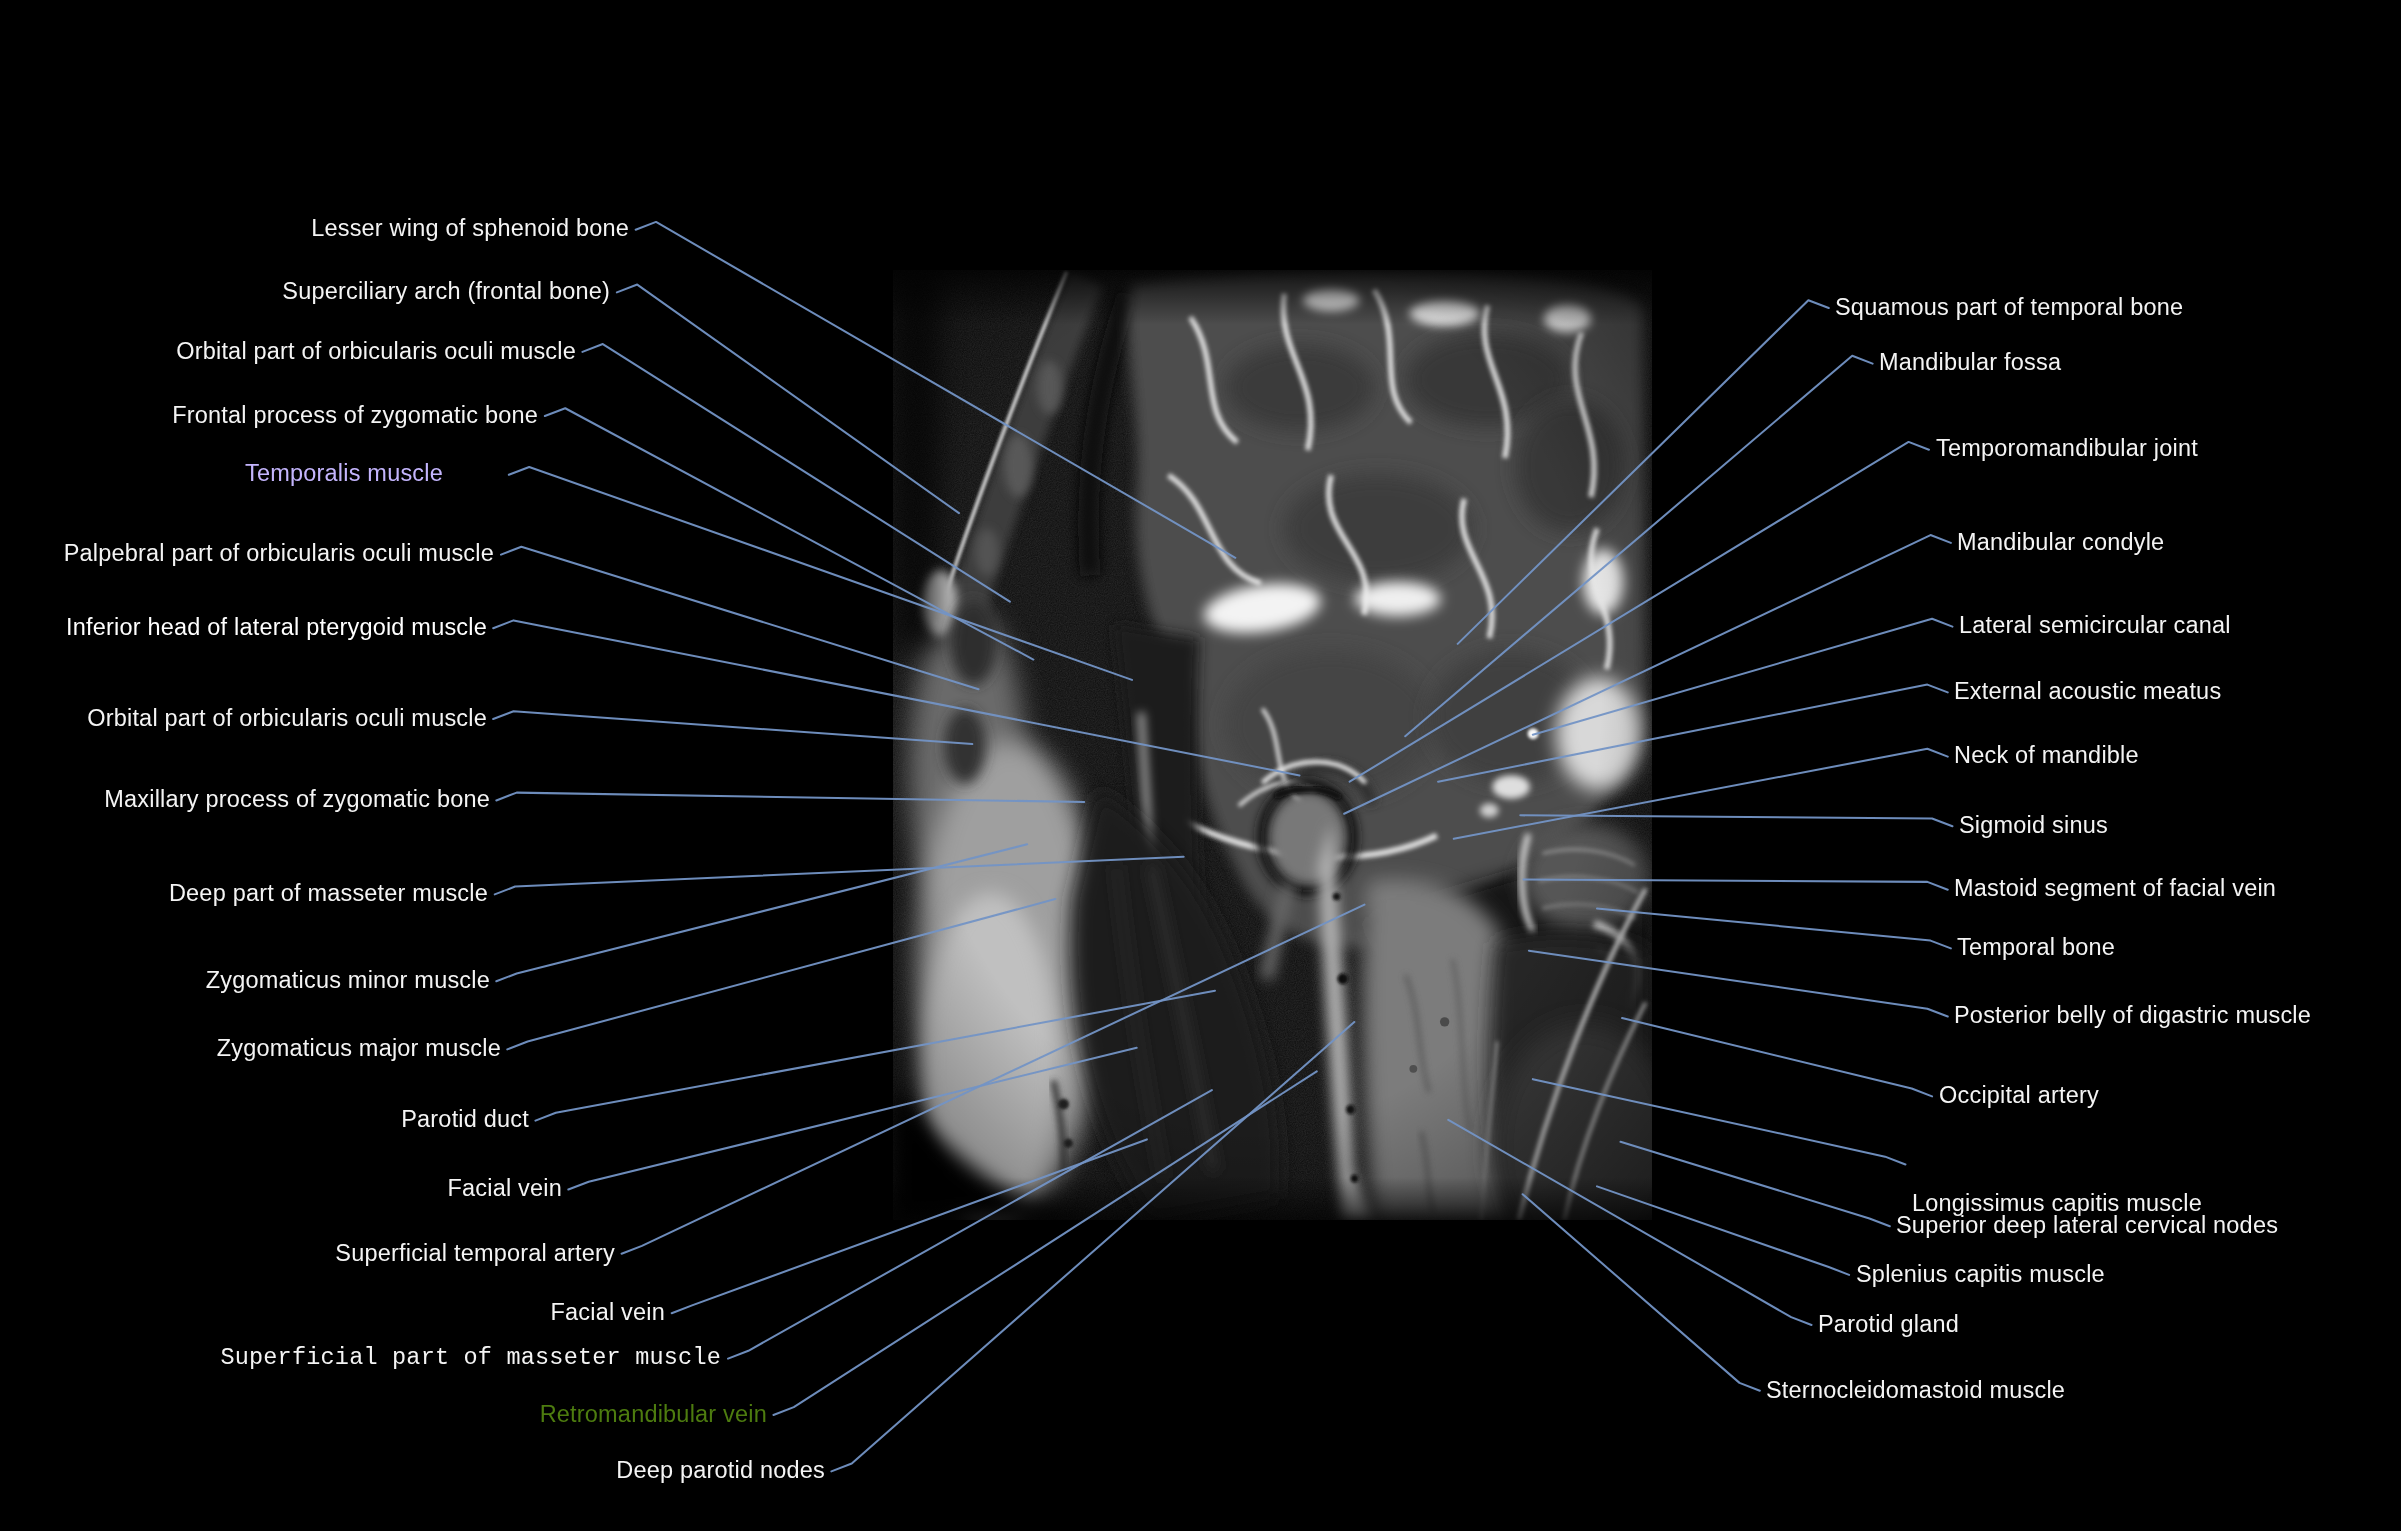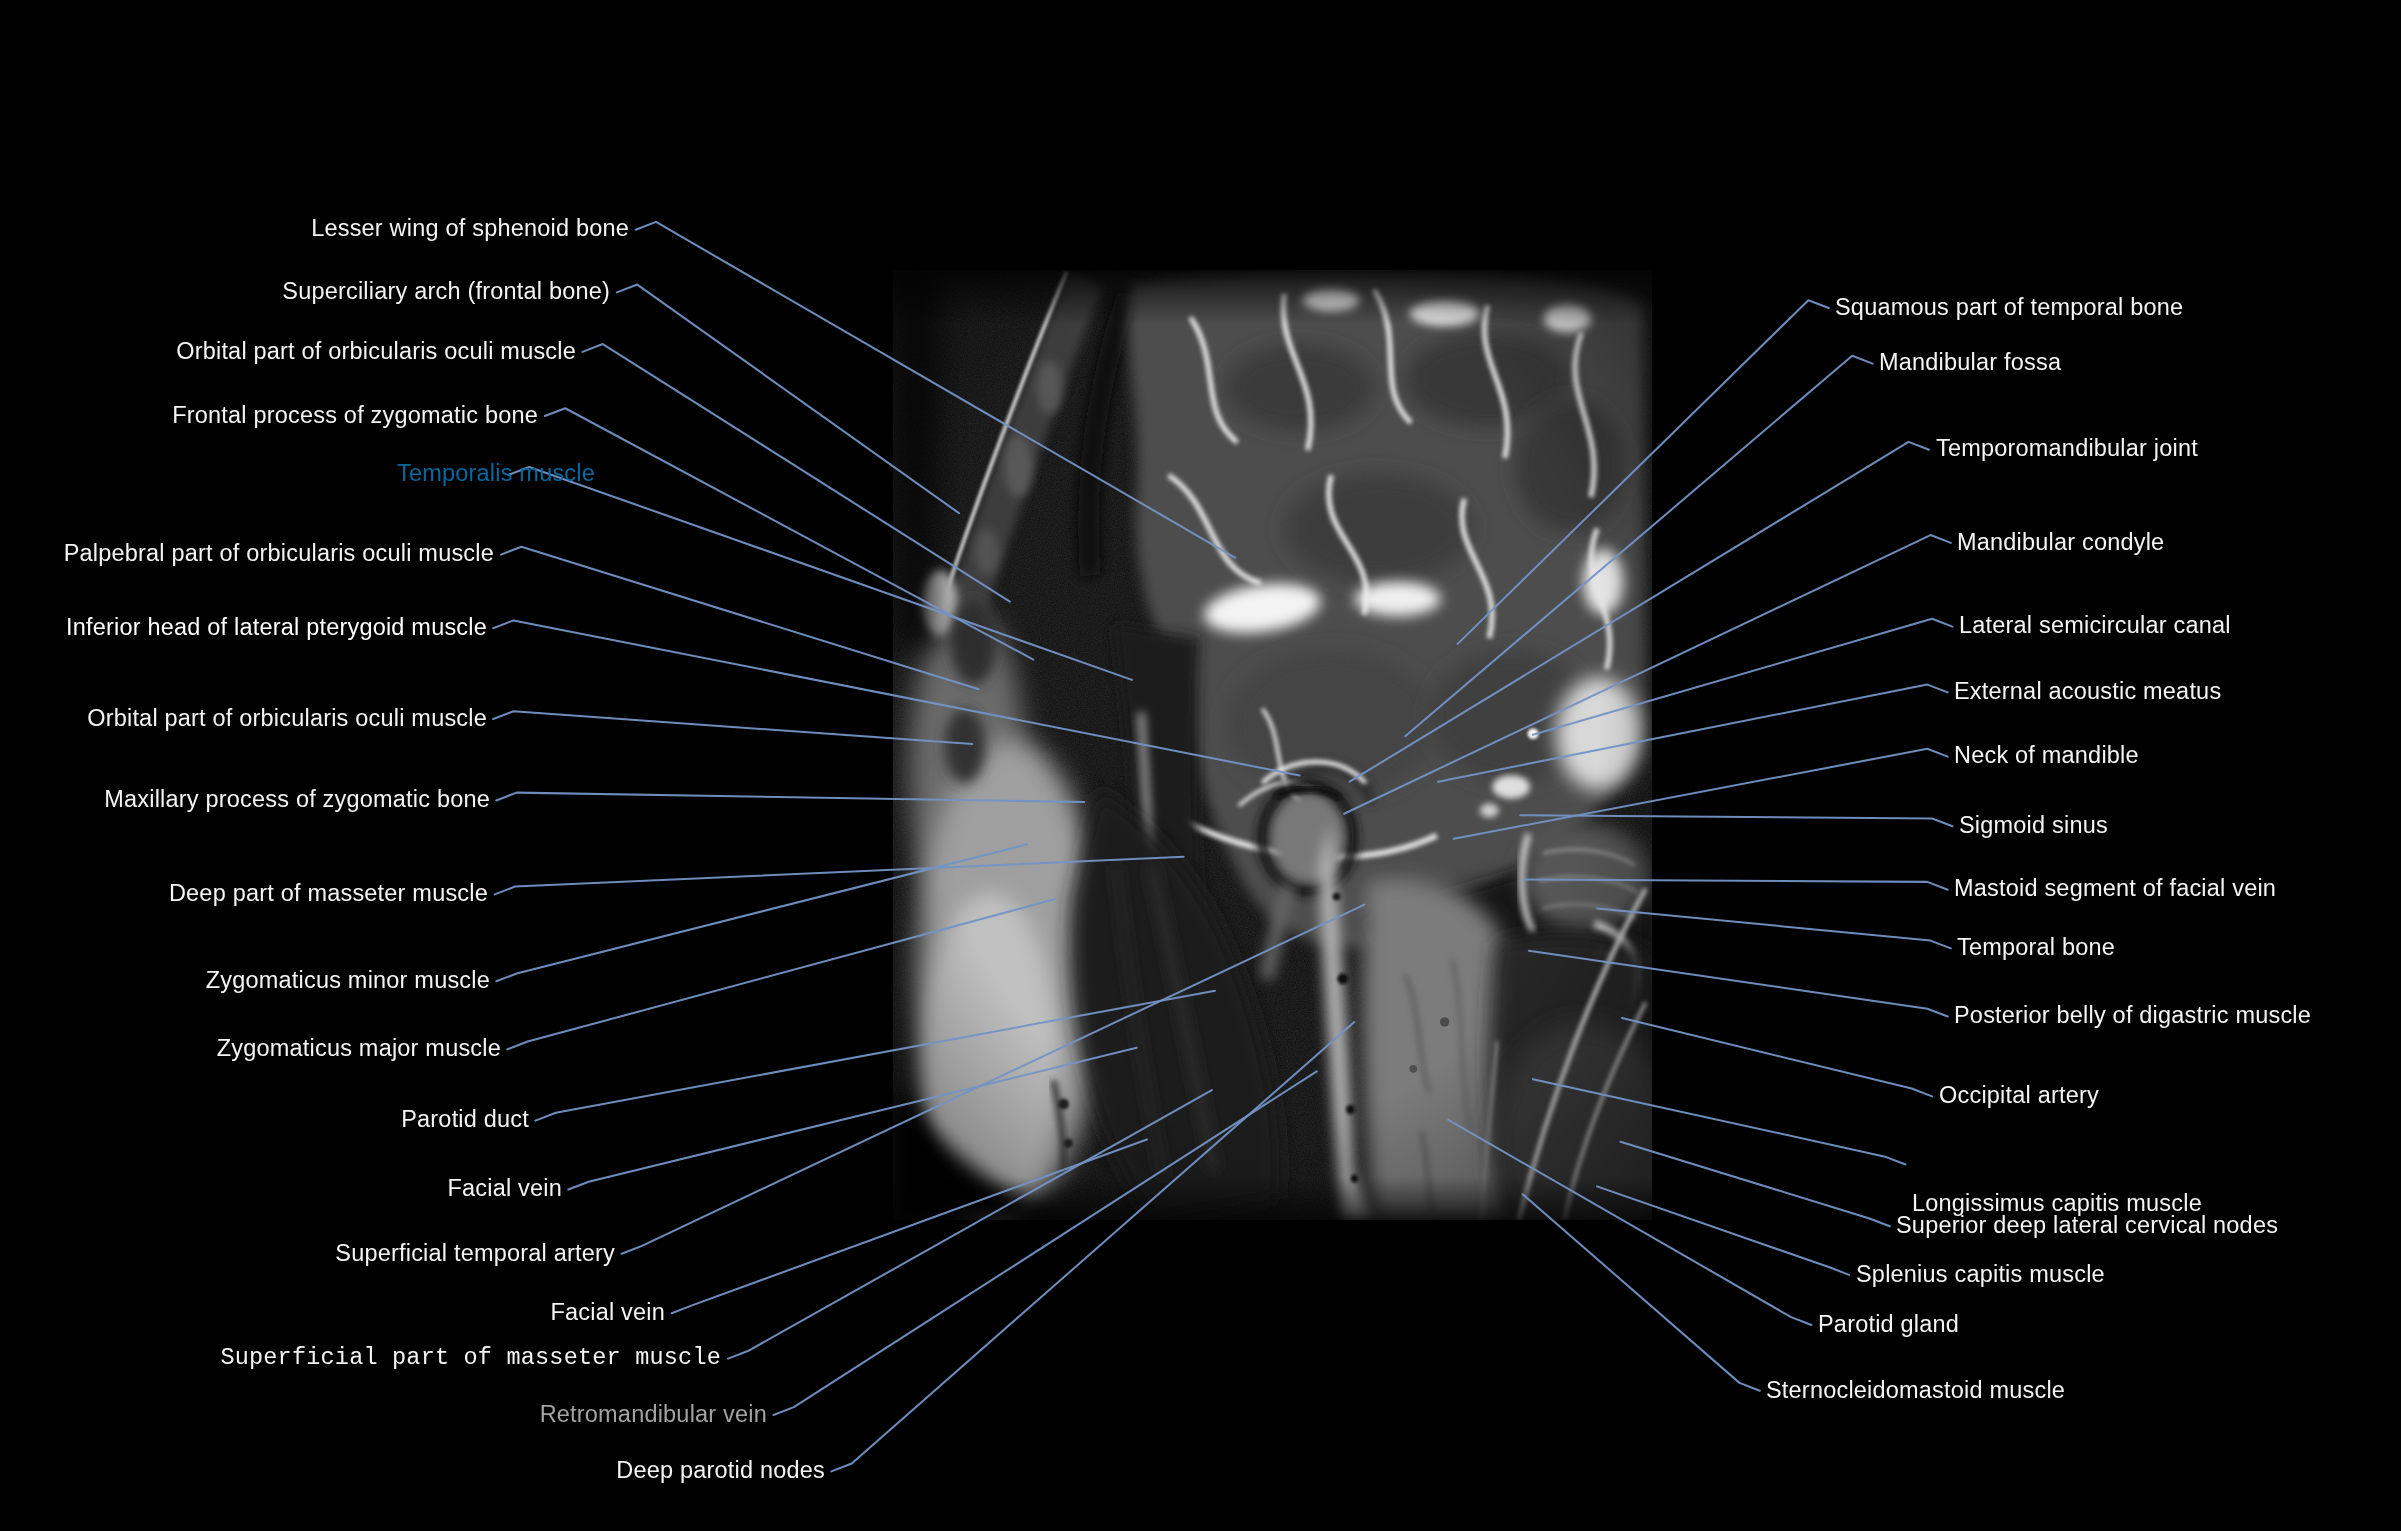--- a/index.html
+++ b/index.html
@@ -200,34 +200,34 @@
       <polyline points="2362,1628 2336,1618 2040,1515" fill="none" stroke="#7393c5" stroke-width="2.6" stroke-linejoin="round" stroke-linecap="round" opacity="0.95"></polyline>
       <polyline points="2314,1692 2288,1682 1850,1430" fill="none" stroke="#7393c5" stroke-width="2.6" stroke-linejoin="round" stroke-linecap="round" opacity="0.95"></polyline>
       <polyline points="2248,1776 2222,1766 1945,1525" fill="none" stroke="#7393c5" stroke-width="2.6" stroke-linejoin="round" stroke-linecap="round" opacity="0.95"></polyline>
     </svg>
 
   <div id="labels">
       <div class="lbl left" style="top: 229px; right: 1772px; color: rgb(244, 244, 244); font-size: 23.5px;">Lesser wing of sphenoid bone</div>
       <div class="lbl left" style="top: 292px; right: 1791px; color: rgb(244, 244, 244); font-size: 23.5px;">Superciliary arch (frontal bone)</div>
       <div class="lbl left" style="top: 352px; right: 1825px; color: rgb(244, 244, 244); font-size: 23.5px;">Orbital part of orbicularis oculi muscle</div>
       <div class="lbl left" style="top: 416px; right: 1863px; color: rgb(244, 244, 244); font-size: 23.5px;">Frontal process of zygomatic bone</div>
-      <div class="lbl left" style="top: 474px; right: 1806px; color: #0369a1; font-size: 23.5px; text-align: right;">Temporalis muscle</div>
+      <div class="lbl left" style="top: 474px; right: 1958px; color: #c4b5fd; font-size: 23.5px; text-align: right;">Temporalis muscle</div>
       <div class="lbl left" style="top: 554px; right: 1907px; color: rgb(244, 244, 244); font-size: 23.5px;">Palpebral part of orbicularis oculi muscle</div>
       <div class="lbl left" style="top: 628px; right: 1914px; color: #ffffff; font-size: 23.5px; margin-left: 32px;">Inferior head of lateral pterygoid muscle</div>
       <div class="lbl left" style="top: 719px; right: 1914px; color: rgb(244, 244, 244); font-size: 23.5px;">Orbital part of orbicularis oculi muscle</div>
       <div class="lbl left" style="top: 800px; right: 1911px; color: rgb(244, 244, 244); font-size: 23.5px;">Maxillary process of zygomatic bone</div>
       <div class="lbl left" style="top: 894px; right: 1913px; color: rgb(244, 244, 244); font-size: 23.5px;">Deep part of masseter muscle</div>
       <div class="lbl left" style="top: 981px; right: 1911px; color: rgb(244, 244, 244); font-size: 23.5px;">Zygomaticus minor muscle</div>
       <div class="lbl left" style="top: 1049px; right: 1900px; color: rgb(244, 244, 244); font-size: 23.5px;">Zygomaticus major muscle</div>
       <div class="lbl left" style="top: 1120px; right: 1872px; color: rgb(244, 244, 244); font-size: 23.5px; margin-left: 36px;">Parotid duct</div>
       <div class="lbl left" style="top: 1189px; right: 1839px; color: rgb(244, 244, 244); font-size: 23.5px;">Facial vein</div>
       <div class="lbl left" style="top: 1254px; right: 1786px; color: rgb(244, 244, 244); font-size: 23.5px;">Superficial temporal artery</div>
       <div class="lbl left" style="top: 1313px; right: 1736px; color: rgb(244, 244, 244); font-size: 23.5px;">Facial vein</div>
       <div class="lbl left" style="top: 1358px; right: 1680px; color: rgb(244, 244, 244); font-size: 23.5px; font-family: Liberation Mono, monospace;">Superficial part of masseter muscle</div>
-      <div class="lbl left" style="top: 1415px; right: 1634px; color: #a3a3a3; font-size: 23.5px;">Retromandibular vein</div>
+      <div class="lbl left" style="top: 1415px; right: 1634px; color: #4d7c0f; font-size: 23.5px;">Retromandibular vein</div>
       <div class="lbl left" style="top: 1471px; right: 1576px; color: rgb(244, 244, 244); font-size: 23.5px;">Deep parotid nodes</div>
       <div class="lbl right" style="top: 308px; left: 1835px; color: rgb(244, 244, 244); font-size: 23.5px;">Squamous part of temporal bone</div>
       <div class="lbl right" style="top: 363px; left: 1879px; color: rgb(244, 244, 244); font-size: 23.5px;">Mandibular fossa</div>
       <div class="lbl right" style="top: 449px; left: 1936px; color: rgb(244, 244, 244); font-size: 23.5px;">Temporomandibular joint</div>
       <div class="lbl right" style="top: 543px; left: 1957px; color: rgb(244, 244, 244); font-size: 23.5px;">Mandibular condyle</div>
       <div class="lbl right" style="top: 626px; left: 1959px; color: rgb(244, 244, 244); font-size: 23.5px;">Lateral semicircular canal</div>
       <div class="lbl right" style="top: 692px; left: 1954px; color: rgb(244, 244, 244); font-size: 23.5px;">External acoustic meatus</div>
       <div class="lbl right" style="top: 756px; left: 1954px; color: rgb(244, 244, 244); font-size: 23.5px;">Neck of mandible</div>
       <div class="lbl right" style="top: 826px; left: 1959px; color: rgb(244, 244, 244); font-size: 23.5px;">Sigmoid sinus</div>
       <div class="lbl right" style="top: 889px; left: 1954px; color: rgb(244, 244, 244); font-size: 23.5px;">Mastoid segment of facial vein</div>

